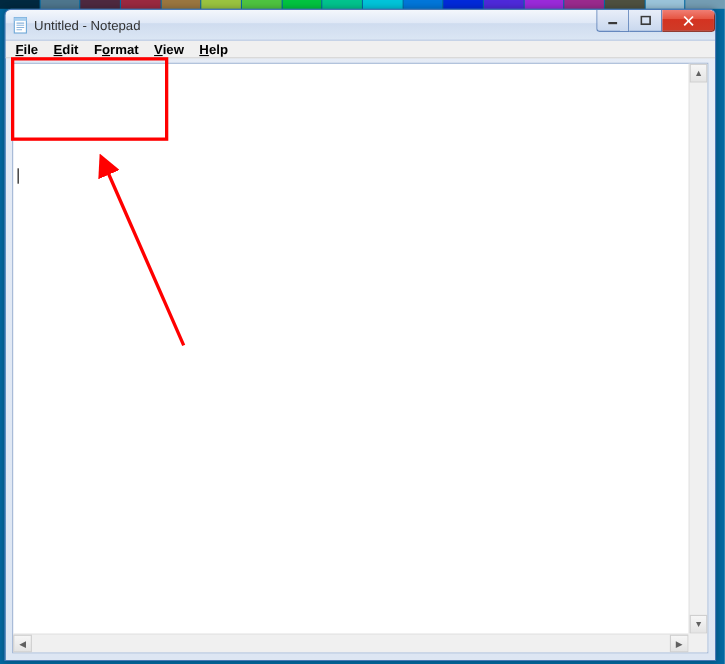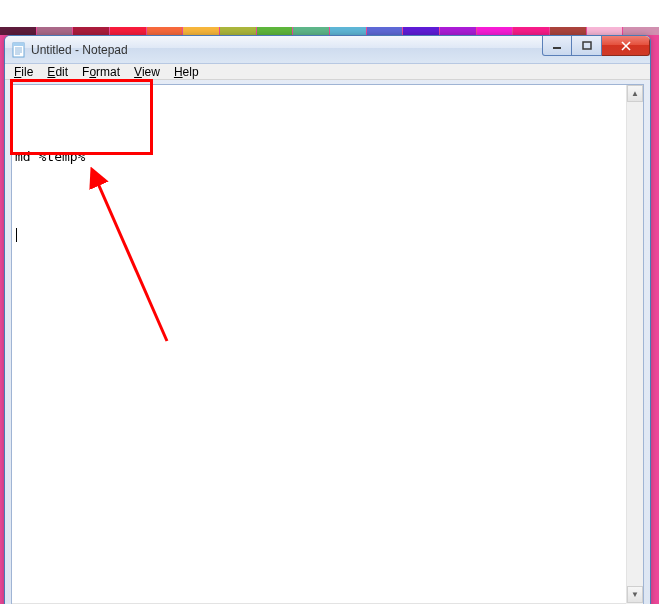--- a/index.html
+++ b/index.html
@@ -12,22 +12,21 @@
       background: #fff;
       width: 659px;
       height: 604px;
       position: relative;
       overflow: hidden;
     }
     
     .backdrop {
       position: absolute;
       inset: 0;
-      background: #ec4899;
-      margin-top: 27px;
+      background: #0369a1;
     }
     .palette-strip {
       position: absolute;
       top: 0;
       left: 0;
       right: 0;
       height: 8px;
       display: flex;
       gap: 1px;
       opacity: 0.6;
@@ -106,20 +105,21 @@
       border-radius: 0 0 3px 0;
     }
     .menubar {
       height: 16px;
       background: #f0f0f0;
       border-bottom: 1px solid #d4d4d4;
       display: flex;
       align-items: center;
       padding: 0 2px;
       font-size: 12px;
+      font-weight: bold;
     }
     .menu-item {
       padding: 2px 7px;
       color: #000;
       cursor: default;
     }
     .menu-item .underline {
       text-decoration: underline;
     }
     .client-wrap {
@@ -285,21 +285,20 @@
       <span class="menu-item"><span class="underline">F</span>ile</span>
       <span class="menu-item"><span class="underline">E</span>dit</span>
       <span class="menu-item">F<span class="underline">o</span>rmat</span>
       <span class="menu-item"><span class="underline">V</span>iew</span>
       <span class="menu-item"><span class="underline">H</span>elp</span>
     </div>
 
     <div class="client-wrap">
       <div class="textarea">
         <div class="line"></div>
-        <div class="line">md %temp%</div>
         <div class="line"></div>
         <div class="line"><span class="caret"></span></div>
       </div>
       <div class="vscrollbar">
         <div class="sb-btn">
           <span>▲</span>
         </div>
         <div class="sb-btn down">
           <span>▼</span>
         </div>

